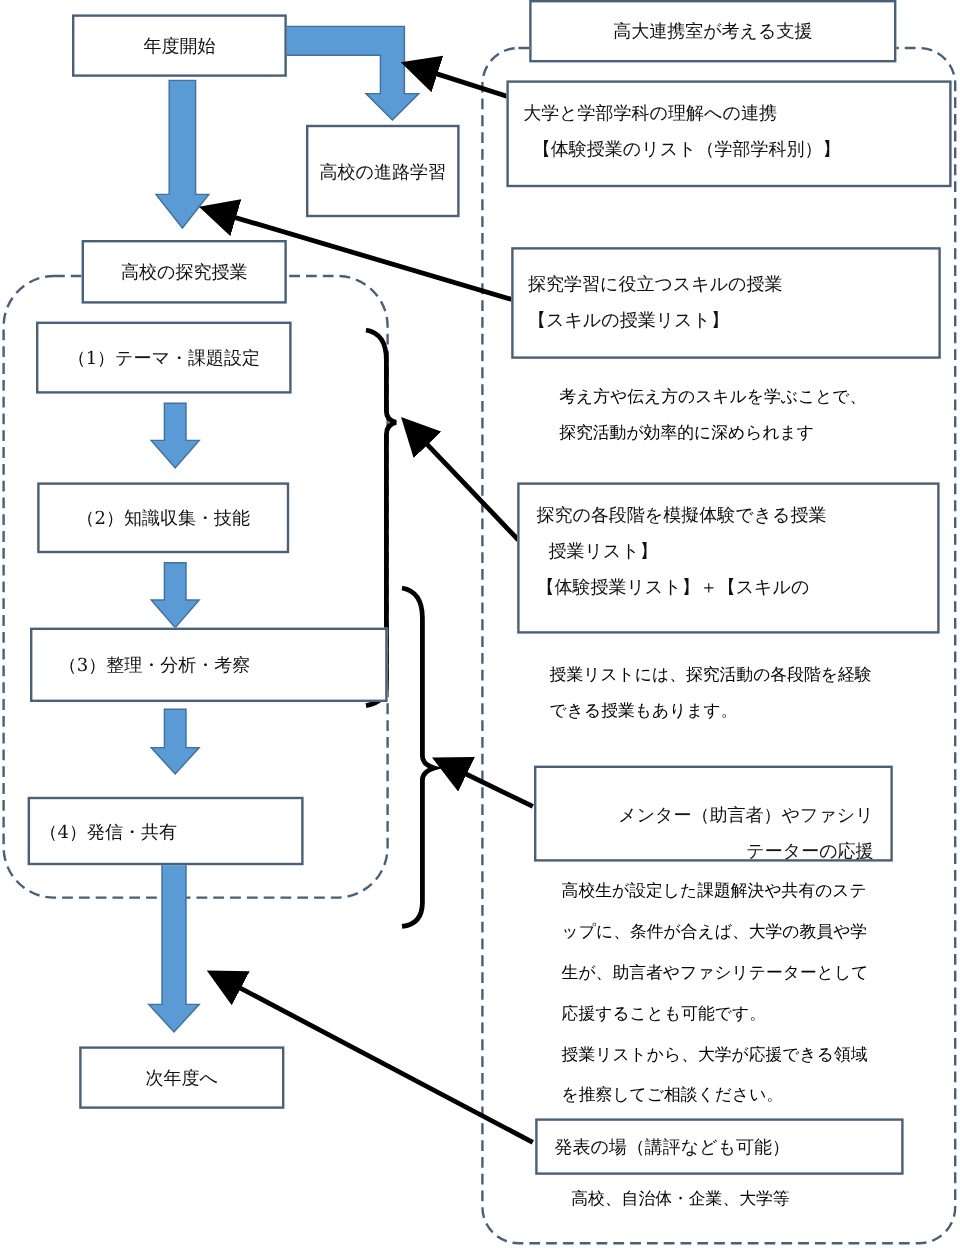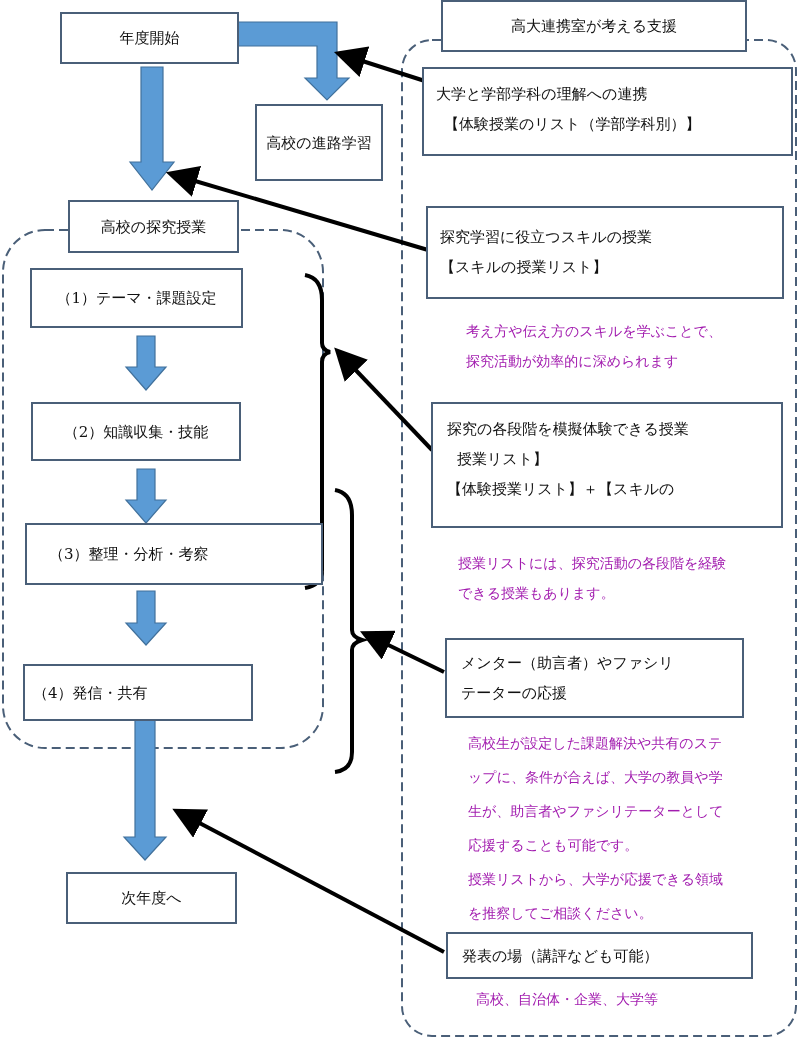--- a/index.html
+++ b/index.html
@@ -1,20 +1,20 @@
 <!DOCTYPE html>
 <html><head>
 <meta charset="utf-8">
 <style>
   html, body { margin: 0; padding: 0; background: #ffffff; }
   body { width: 800px; height: 1040px; position: relative; overflow: hidden;
          font-family: "DejaVu Serif", "Liberation Serif", serif; color: #111; }
   .box { position: absolute; background: #fff; border: 2px solid #4a5f78; box-sizing: border-box; }
   .center { display: flex; align-items: center; justify-content: center; text-align: center; }
-  .txt { position: absolute; font-size: 14px; line-height: 30px; color: #a21caf; }
+  .txt { position: absolute; font-size: 14px; line-height: 30px; color: #000000; }
   .boxtxt { font-size: 15px; line-height: 30px; }
   svg.overlay { position: absolute; left: 0; top: 0; }
   .fill-arrow { fill: #5b9bd5; stroke: #41719c; stroke-width: 1.2; }
 </style>
 </head>
 <body>
 
 <svg class="overlay" width="800" height="1040" viewBox="0 0 800 1040">
   <defs>
     <marker id="ahead" markerWidth="8" markerHeight="8" refX="3" refY="4" orient="auto" markerUnits="strokeWidth">
@@ -100,21 +100,21 @@
 <div class="box boxtxt" style="left:431px;top:402px;width:352px;height:126px;padding:10px 14px;">
   <div>探究の各段階を模擬体験できる授業</div>
   <div style="padding-left:10px;">授業リスト】</div>
   <div>【体験授業リスト】＋【スキルの</div>
 </div>
 <div class="txt" style="left:458px;top:548px;">
   <div>授業リストには、探究活動の各段階を経験</div>
   <div>できる授業もあります。</div>
 </div>
 
-<div class="box boxtxt" style="left:445px;top:638px;width:299px;height:80px;padding:8px 14px;">
+<div class="box boxtxt" style="left:445px;top:638px;width:299px;height:80px;padding:24px 14px;text-align:right;">
   <div>メンター（助言者）やファシリ</div>
   <div>テーターの応援</div>
 </div>
 <div class="txt" style="left:468px;top:726px;line-height:34px;">
   <div>高校生が設定した課題解決や共有のステ</div>
   <div>ップに、条件が合えば、大学の教員や学</div>
   <div>生が、助言者やファシリテーターとして</div>
   <div>応援することも可能です。</div>
   <div>授業リストから、大学が応援できる領域</div>
   <div>を推察してご相談ください。</div>

